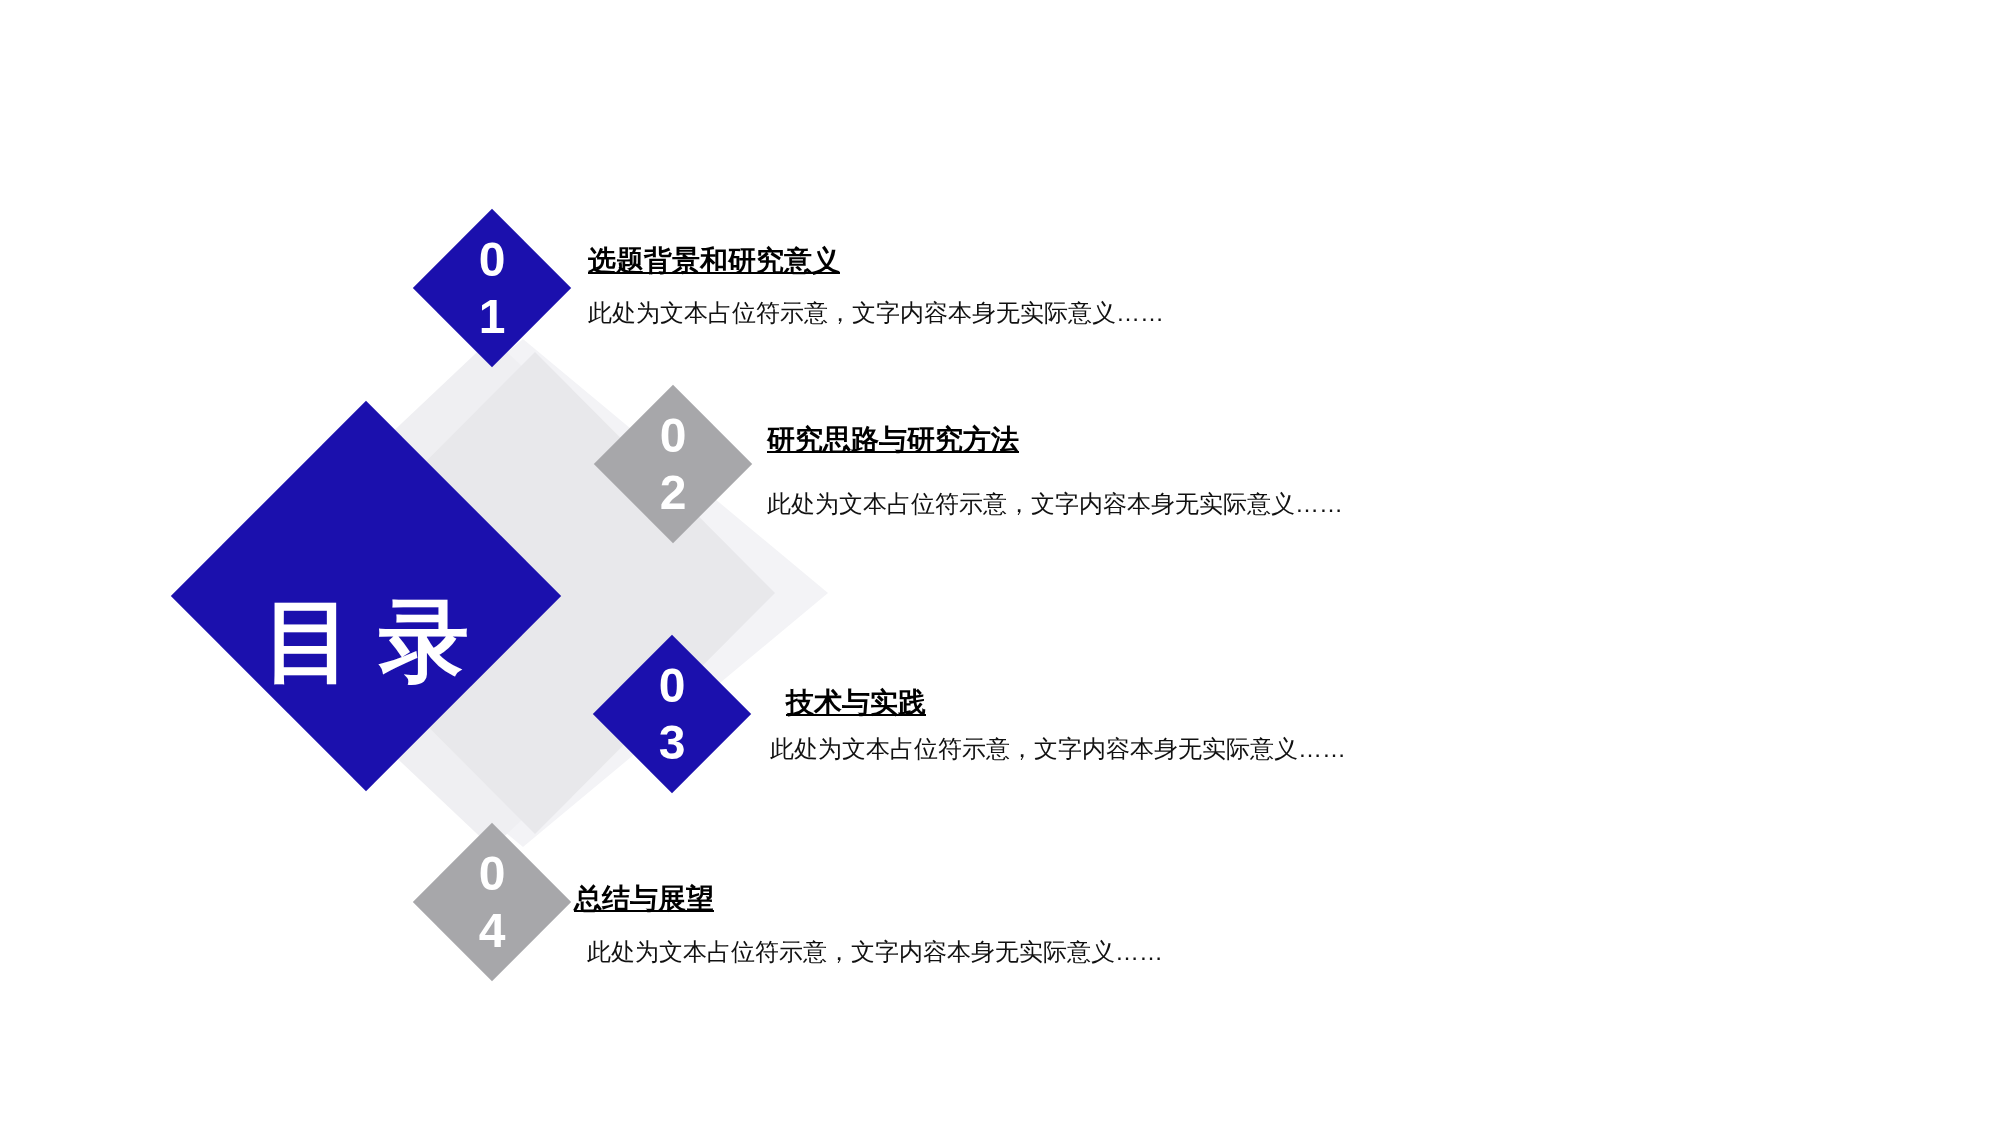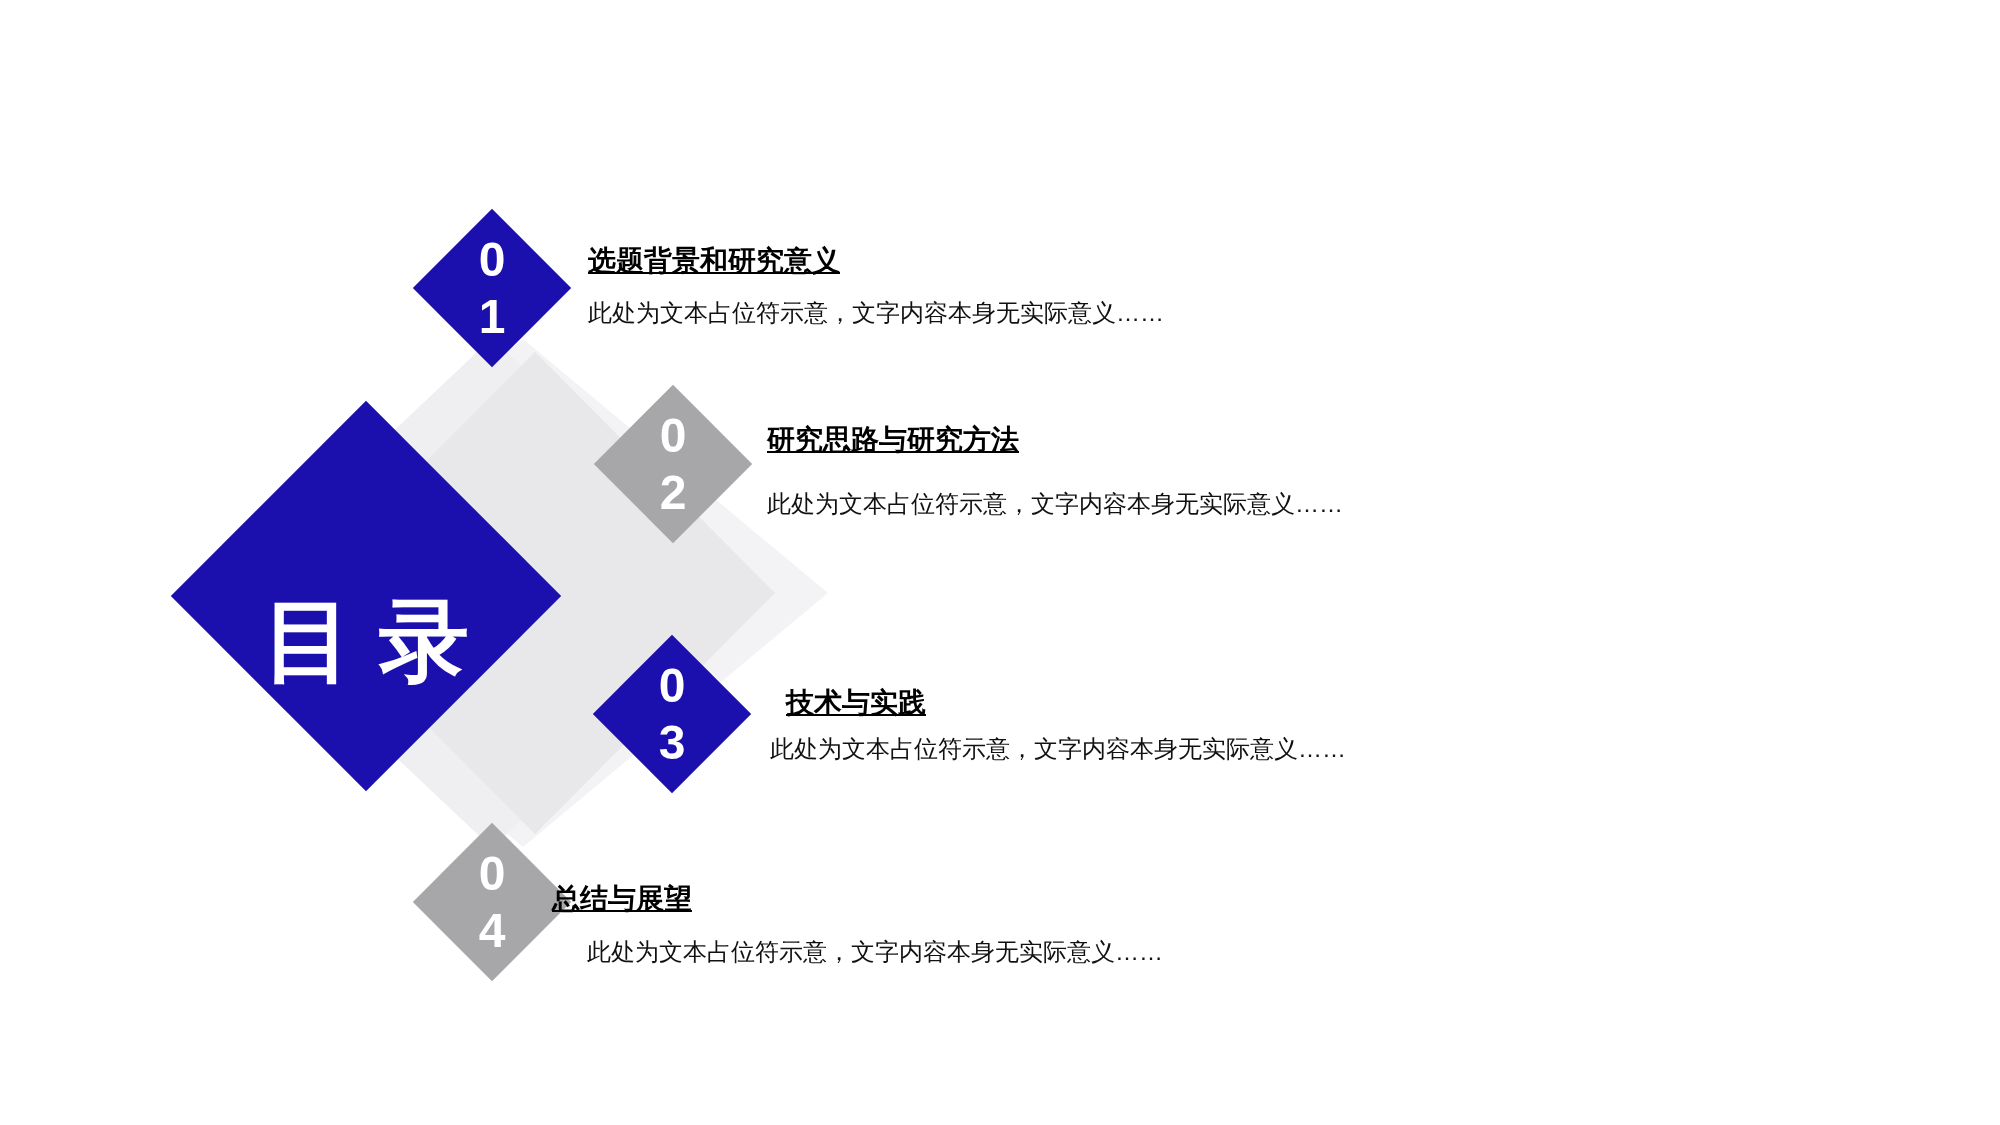--- a/index.html
+++ b/index.html
@@ -99,21 +99,21 @@
     font-weight: 400;
     line-height: 34px;
     white-space: nowrap;
   }
   #heading-1 { left: 588px; top: 244px; }
   #body-1    { left: 588px; top: 296px; }
   #heading-2 { left: 767px; top: 423px; }
   #body-2    { left: 767px; top: 487px; }
   #heading-3 { left: 770px; top: 686px; margin-left: 16px; }
   #body-3    { left: 770px; top: 732px; }
-  #heading-4 { left: 552px; top: 882px; }
+  #heading-4 { left: 574px; top: 882px; }
   #body-4    { left: 587px; top: 935px; }
 </style>
 </head>
 <body>
 
 <div class="slide">
 
   <div class="bg-rhombus palest"></div>
   <div class="bg-rhombus pale"></div>
   <div class="bg-rhombus light"></div>

